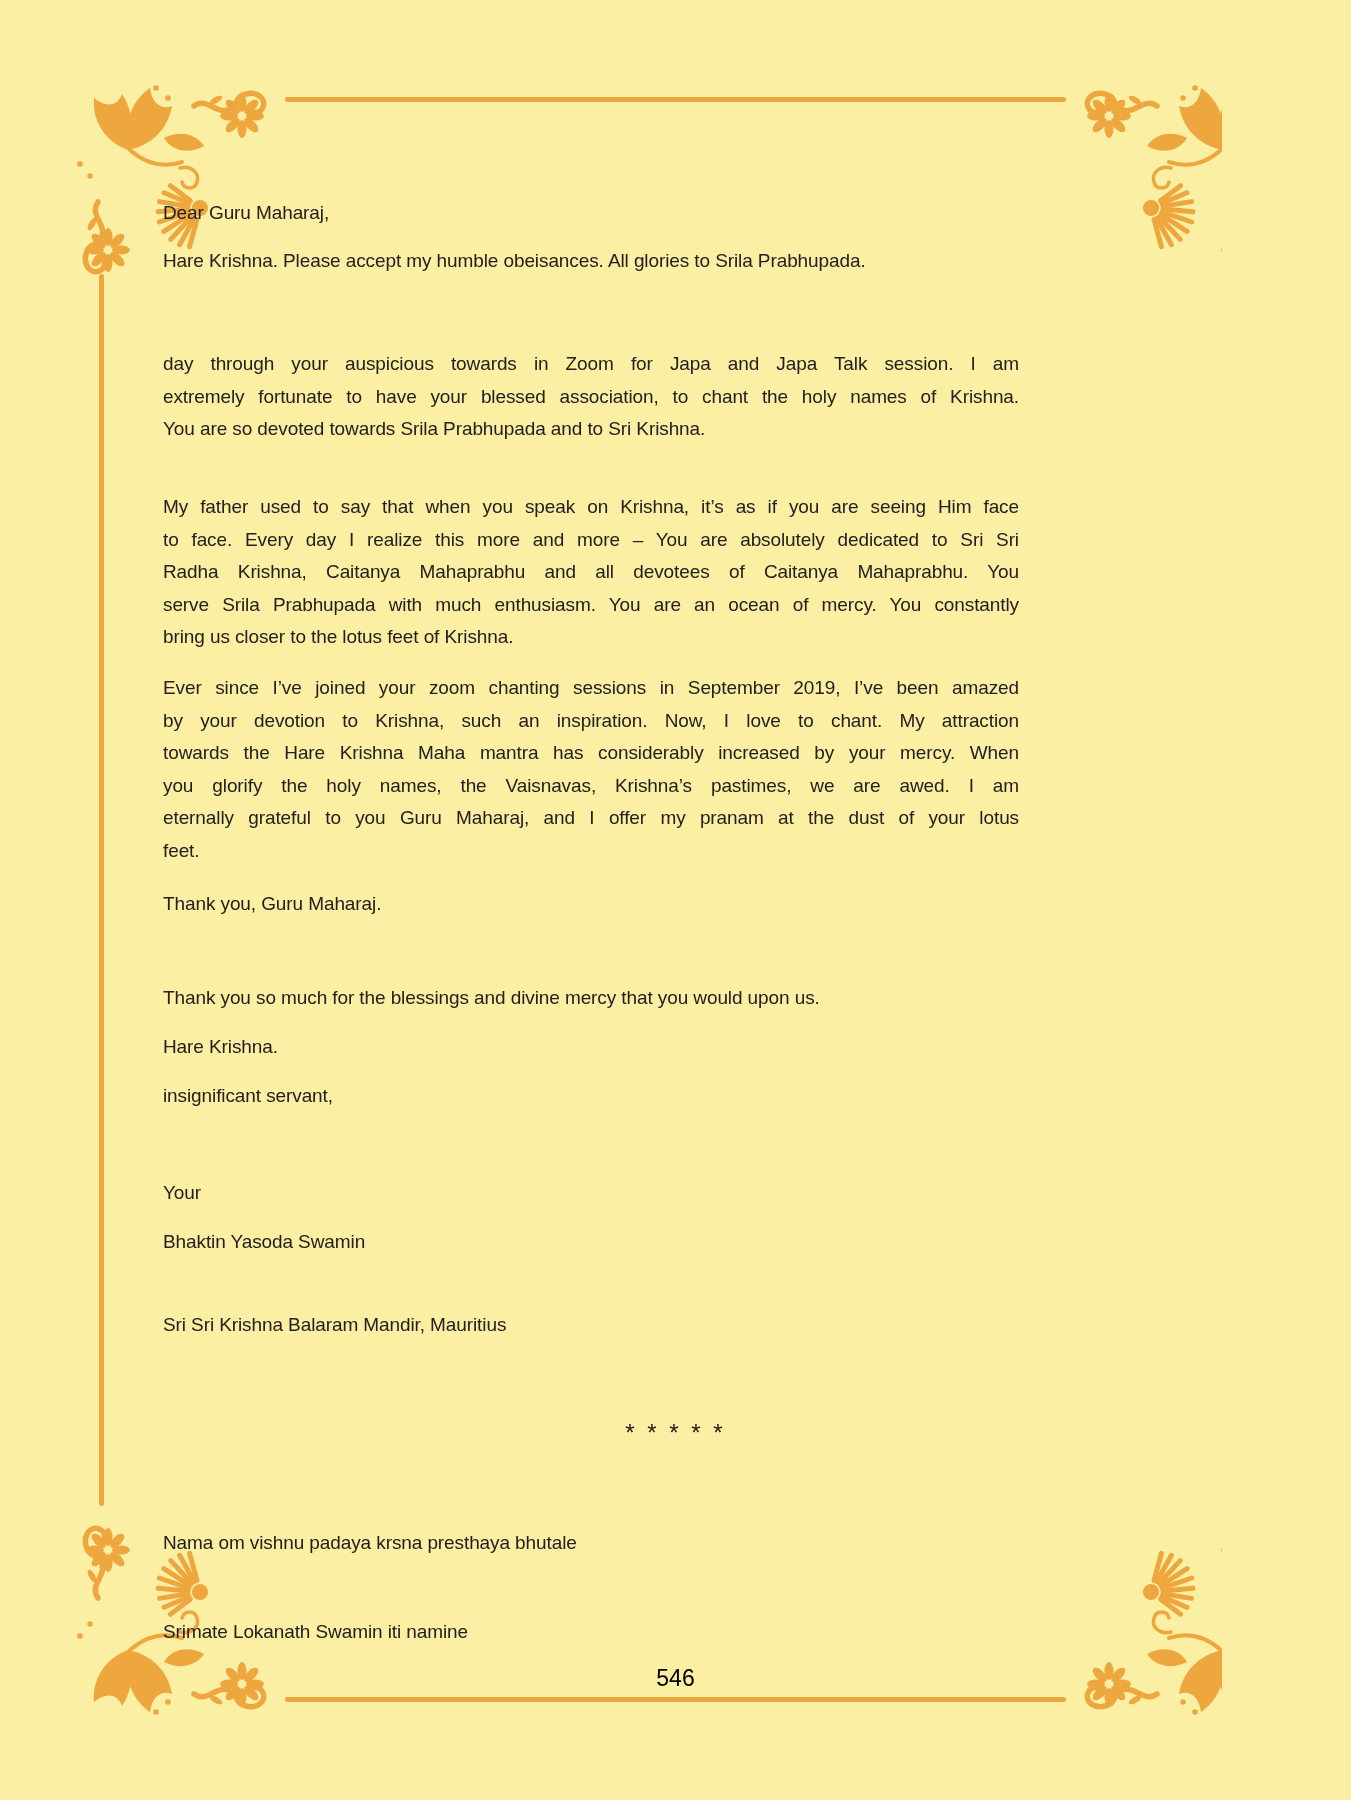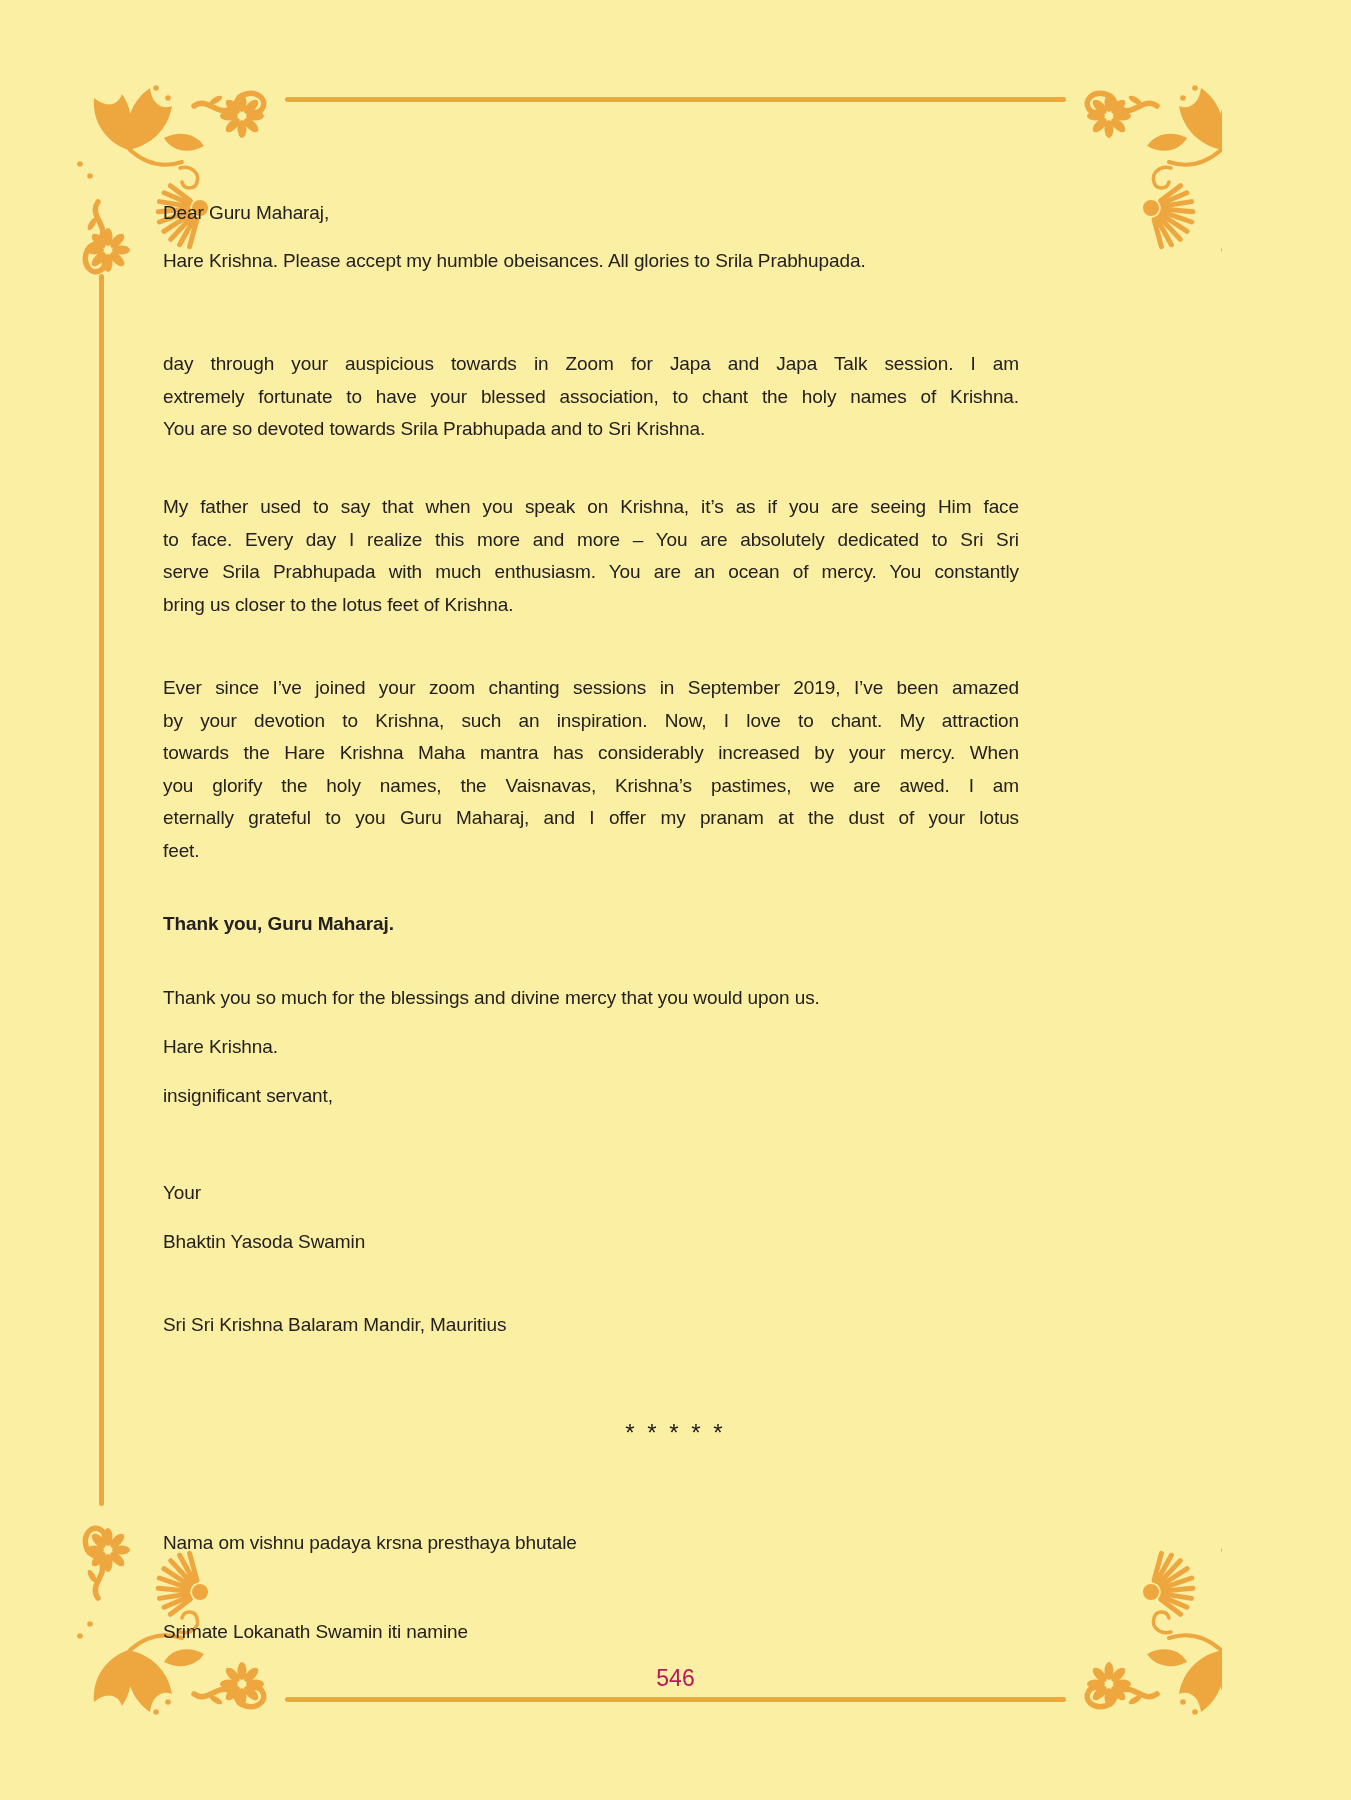--- a/index.html
+++ b/index.html
@@ -19,27 +19,27 @@
   #corner-tr{left:1068px;top:76px;transform:scaleX(-1);}
   #corner-bl{left:68px;top:1509px;transform:scaleY(-1);}
   #corner-br{left:1068px;top:1509px;transform:scale(-1,-1);}
   
   .txt{position:absolute;left:163px;width:856px;font-size:19px;line-height:32.5px;letter-spacing:-0.1px;}
   .ln{display:block;}
   .ln.j{text-align:justify;text-align-last:justify;}
   .single{white-space:nowrap;}
   .center{left:0;width:1351px;text-align:center;}
   #stars{top:1417px;font-size:24px;letter-spacing:3px;color:#1d1a1a;}
-  #page-num{top:1662px;font-size:23px;color:#be185d;letter-spacing:0;}
+  #page-num{top:1662px;font-size:23px;color:#000000;letter-spacing:0;}
   #salutation{top:197px;}
   #opening{top:245px;}
   #para-1{top:348px;}
   #para-2{top:491px;}
   #para-3{top:672px;}
-  #closing-0{top:908px;font-weight:bold;}
+  #closing-0{top:888px;}
   #closing-1{top:982px;}
   #closing-2{top:1031px;}
   #closing-3{top:1080px;}
   #sig-0{top:1177px;}
   #sig-1{top:1226px;}
   #sig-2{top:1275px;margin-top:34px;}
   #mantra-0{top:1527px;}
   #mantra-1{top:1616px;}
 </style>
 </head>
@@ -129,20 +129,21 @@
 
   <div class="txt" id="para-1">
     <span class="ln j">day through your auspicious towards in Zoom for Japa and Japa Talk session. I am</span>
     <span class="ln j">extremely fortunate to have your blessed association, to chant the holy names of Krishna.</span>
     <span class="ln">You are so devoted towards Srila Prabhupada and to Sri Krishna.</span>
   </div>
 
   <div class="txt" id="para-2">
     <span class="ln j">My father used to say that when you speak on Krishna, it’s as if you are seeing Him face</span>
     <span class="ln j">to face. Every day I realize this more and more – You are absolutely dedicated to Sri Sri</span>
+    <span class="ln j">Radha Krishna, Caitanya Mahaprabhu and all devotees of Caitanya Mahaprabhu. You</span>
     <span class="ln j">serve Srila Prabhupada with much enthusiasm. You are an ocean of mercy. You constantly</span>
     <span class="ln">bring us closer to the lotus feet of Krishna.</span>
   </div>
 
   <div class="txt" id="para-3">
     <span class="ln j">Ever since I’ve joined your zoom chanting sessions in September 2019, I’ve been amazed</span>
     <span class="ln j">by your devotion to Krishna, such an inspiration. Now, I love to chant. My attraction</span>
     <span class="ln j">towards the Hare Krishna Maha mantra has considerably increased by your mercy. When</span>
     <span class="ln j">you glorify the holy names, the Vaisnavas, Krishna’s pastimes, we are awed. I am</span>
     <span class="ln j">eternally grateful to you Guru Maharaj, and I offer my pranam at the dust of your lotus</span>

